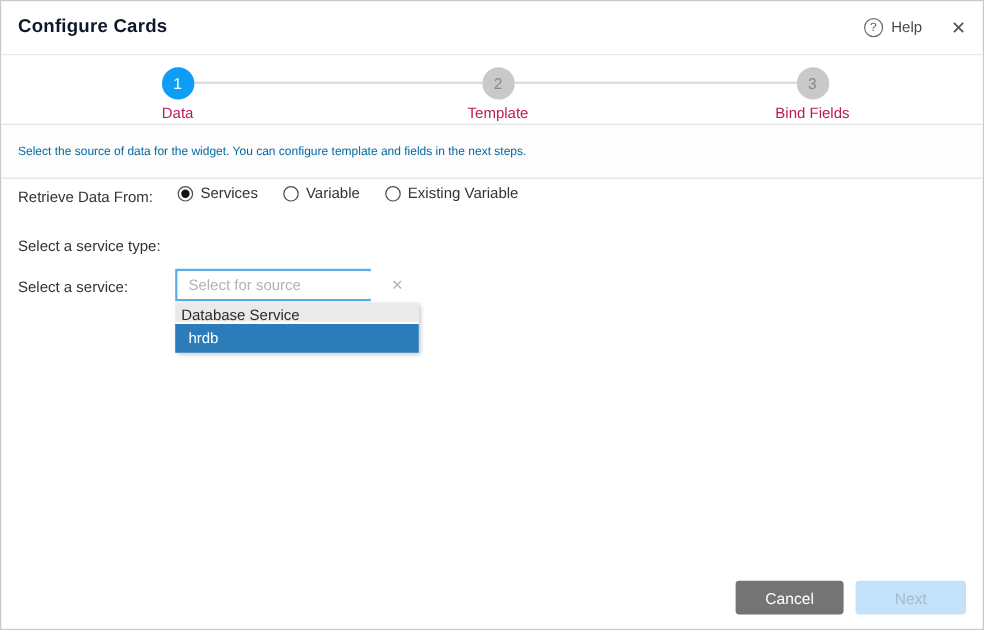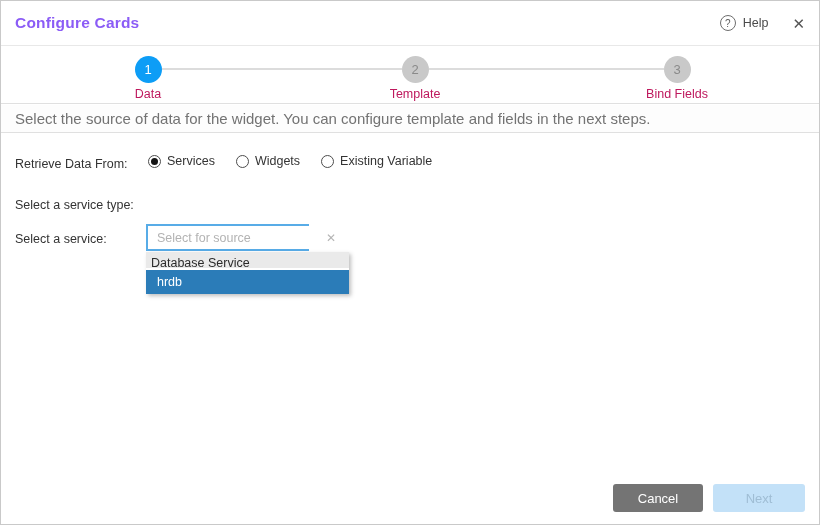--- a/index.html
+++ b/index.html
@@ -21,21 +21,21 @@
   .header {
     position: absolute; top: 0; left: 0; right: 0;
     height: 45px;
     border-bottom: 1px solid #e8e8e8;
     display: flex; align-items: center;
     padding: 0 14px;
   }
   .title {
     font-size: 15.5px;
     font-weight: bold;
-    color: #8b5cf6;
+    color: #0f172a;
     letter-spacing: .2px;
   }
   .header-right {
     margin-left: auto;
     display: flex; align-items: center;
   }
   .help-group { display: flex; align-items: center; gap: 7px; cursor: pointer; }
   .help-circle {
     width: 16px; height: 16px;
     border: 1px solid #6e6e6e; border-radius: 50%;
@@ -73,26 +73,26 @@
     cursor: pointer;
     position: relative; z-index: 2;
   }
   .step-circle.active { background: #0d9df6; color: #fff; }
   .step-circle.inactive { background: #c9c9c9; color: #8a8a8a; }
   .step-label { margin-top: 4px; font-size: 12.5px; color: #be185d; }
 
   
   .desc-bar {
     position: absolute; top: 104px; left: 0; right: 0;
-    height: 28px;
+    height: 44px;
     background: #fdfdfd;
     border-bottom: 1px solid #e0e0e0;
     display: flex; align-items: center;
     padding: 0 14px;
-    font-size: 15px; color: #737373;
+    font-size: 10px; color: #0369a1;
   }
 
   
   .form-label {
     position: absolute; left: 14px;
     font-size: 12.5px; color: #333;
   }
   .lbl-retrieve { top: 156px; text-align: center; }
   .lbl-service-type { top: 197px; }
   .lbl-service { top: 231px; }
@@ -228,21 +228,21 @@
 
   <div class="form-label lbl-retrieve">Retrieve Data From:</div>
 
   <div class="radio-group">
     <div class="radio-option">
       <span class="radio-circle selected"></span>
       <span class="radio-text">Services</span>
     </div>
     <div class="radio-option">
       <span class="radio-circle"></span>
-      <span class="radio-text">Widgets</span>
+      <span class="radio-text">Variable</span>
     </div>
     <div class="radio-option">
       <span class="radio-circle"></span>
       <span class="radio-text">Existing Variable</span>
     </div>
   </div>
 
   <div class="form-label lbl-service-type">Select a service type:</div>
 
 

